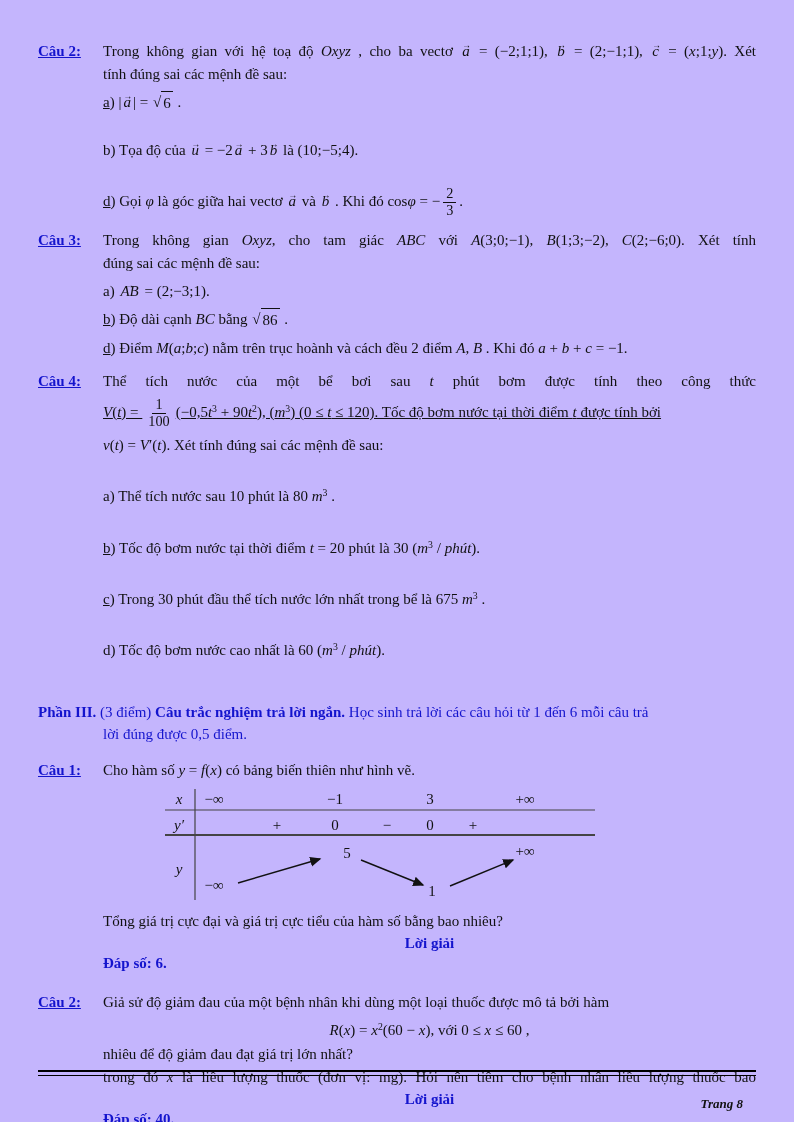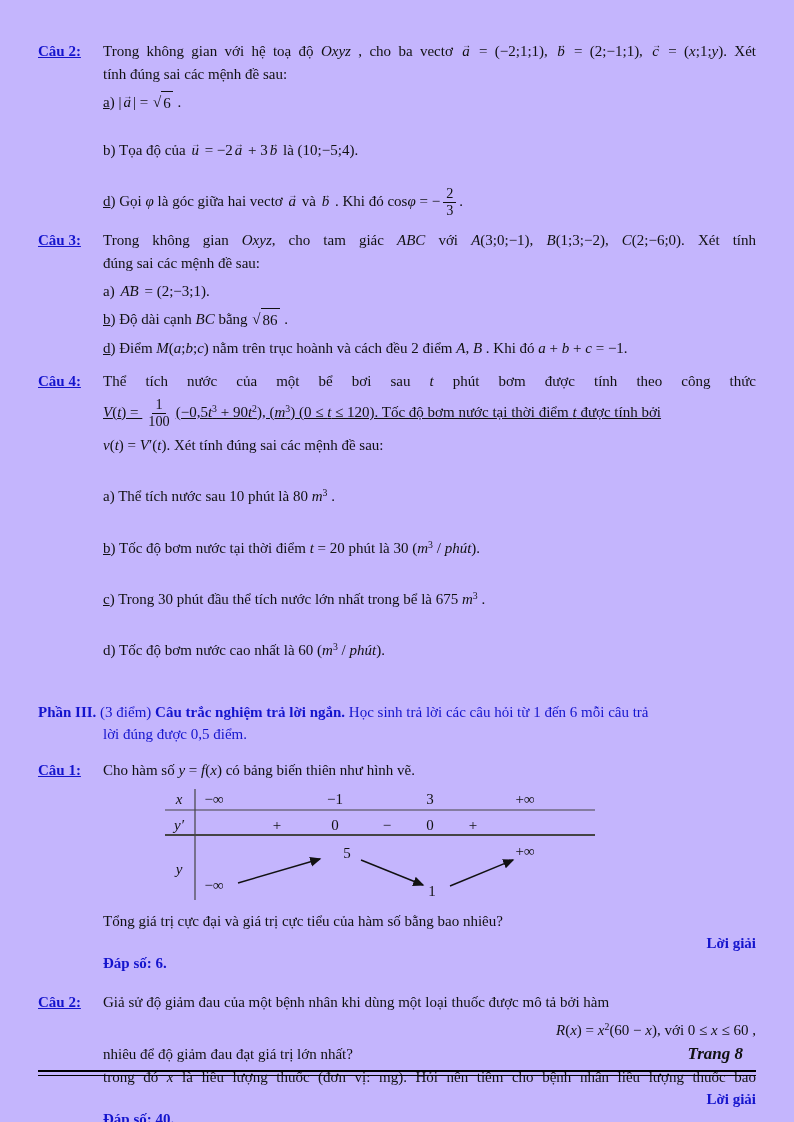--- a/index.html
+++ b/index.html
@@ -13,21 +13,21 @@
     font-size:15px;color:#111;
     overflow:hidden;
   }
   .q{display:flex;margin-bottom:10px;}
   .qlabel{flex:0 0 65px;width:65px;color:#1414cd;font-weight:bold;text-decoration:underline;line-height:23px;}
   .qbody{flex:1;min-width:0;}
   .line{line-height:23px;}
   .item{line-height:23px;margin-top:5px;}
   .item-lg{margin-top:24px;}
   .fill{text-align:justify;text-align-last:justify;}
-  .center{text-align:right;}
+  .center{text-align:center;}
   .blue{color:#1414cd;}
   .bold{font-weight:bold;}
   .dense{line-height:21px;}
   .sol{line-height:20px;}
   
   .mi{font-style:italic;}
   .bd{font-weight:bold;}
   .ul{text-decoration:underline;}
   .sup{font-size:0.65em;vertical-align:0.55em;}
   .vec{font-style:italic;position:relative;display:inline-block;margin:0 2px;}
@@ -39,21 +39,21 @@
   .sq .bar{border-top:1.2px solid #111;padding:0 2px;}
   
   .section{margin-top:38px;color:#1414cd;line-height:22px;}
   .section .cont{padding-left:65px;}
   
   .bbt-wrap{margin:4px 0 2px 62px;}
   .bbt-wrap svg text{font-family:"Liberation Serif","DejaVu Serif",serif;font-size:15px;fill:#111;}
   .bbt-wrap svg text.it{font-style:italic;}
   
   .rule{position:absolute;left:38px;right:38px;top:1070px;height:3px;border-top:2.5px solid #000;border-bottom:1.5px solid #000;}
-  .pagenum{position:absolute;right:51px;top:1044px;font-weight:bold;font-style:italic;font-size:17px;color:#111;}
+  .pagenum{position:absolute;right:51px;top:1096px;font-weight:bold;font-style:italic;font-size:13px;color:#111;}
 </style>
 </head>
 <body>
 
 <div class="page">
 
   <div class="q">
     <div class="qlabel">Câu 2:</div>
     <div class="qbody">
       <div class="line rich fill">Trong không gian với hệ toạ độ <span class="mi">Oxyz</span> , cho ba vectơ <span class="vec">a</span> = (−2;1;1), <span class="vec">b</span> = (2;−1;1), <span class="vec">c</span> = (<span class="mi">x</span>;1;<span class="mi">y</span>). Xét</div>

